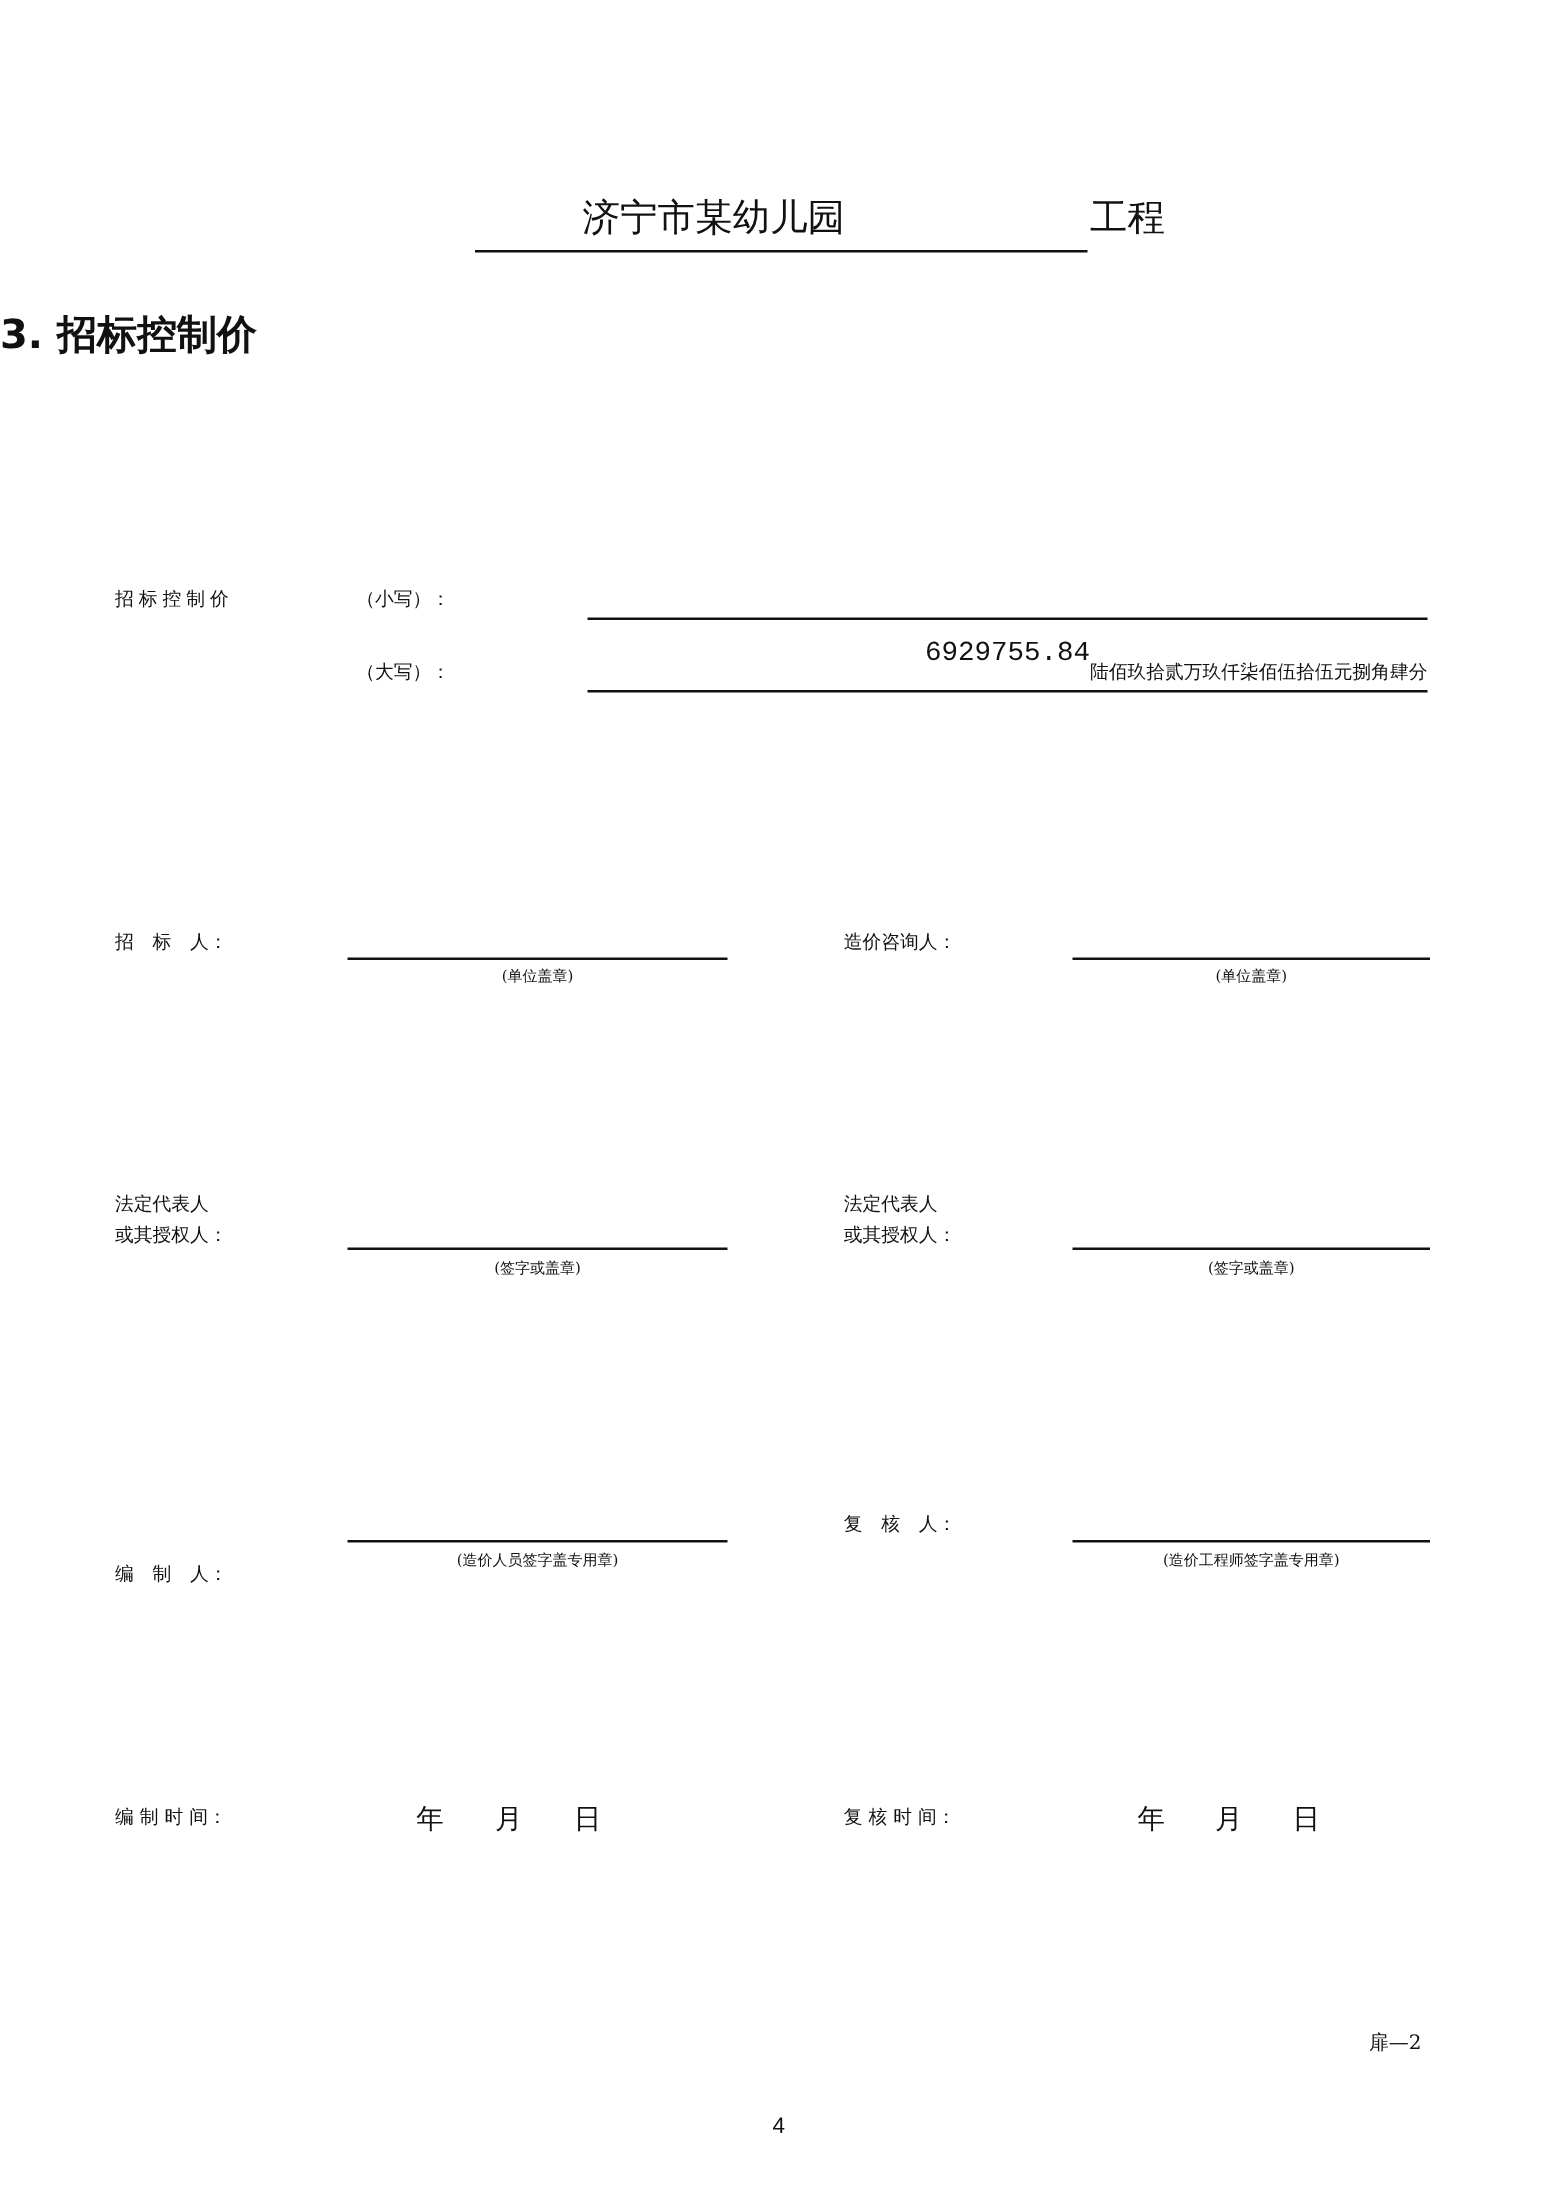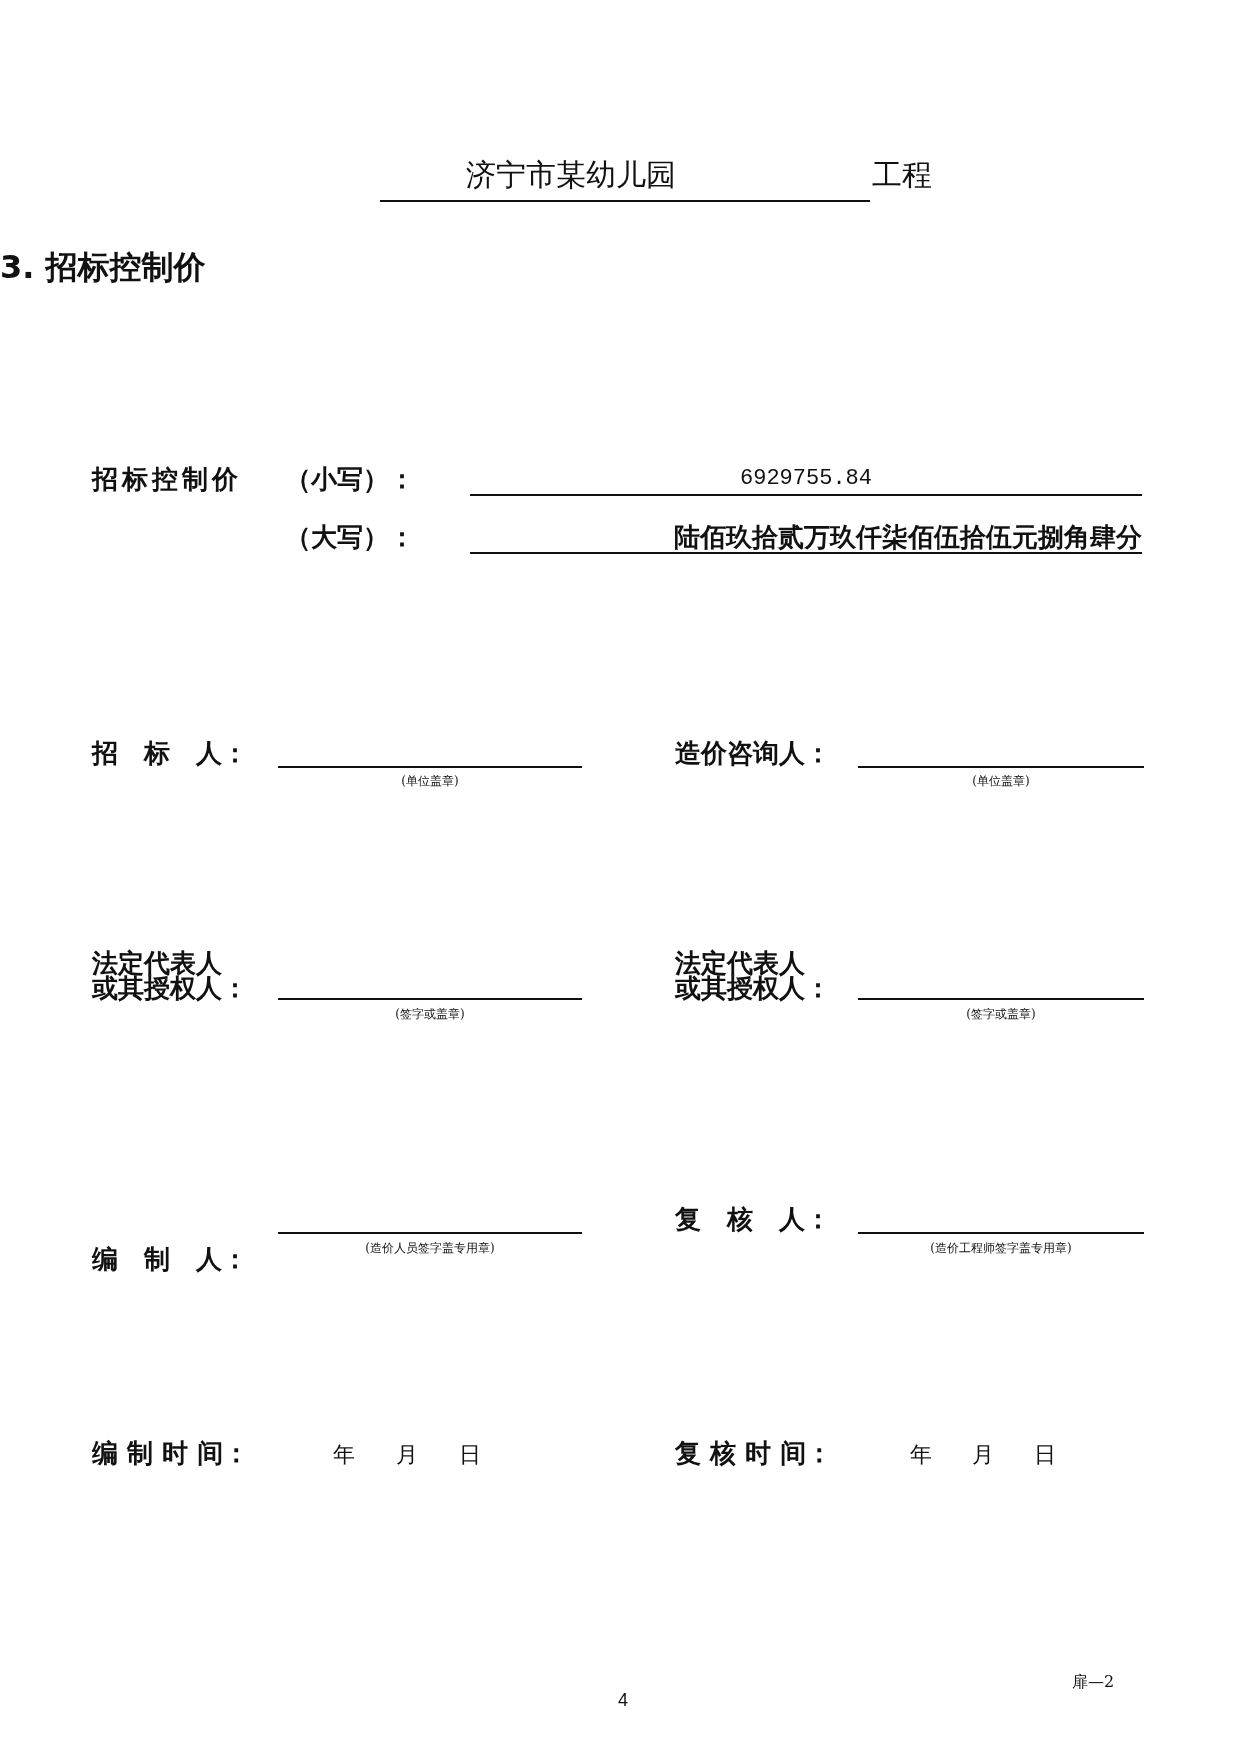--- a/index.html
+++ b/index.html
@@ -1,23 +1,23 @@
 <!DOCTYPE html>
 <html><head>
   <meta charset="utf-8">
   <style>
     html, body { margin: 0; padding: 0; background: #ffffff; }
     body { width: 1246px; height: 1758px; position: relative; overflow: hidden; color: #111; font-family: "DejaVu Serif", "Liberation Serif", serif; }
     .abs { position: absolute; white-space: nowrap; }
     .line { position: absolute; height: 2px; background: #111; }
     .title { font-size: 30px; top: 150px; line-height: 50px; font-family: Liberation Sans, sans-serif; }
     .subtitle { font-size: 32px; font-weight: bold; top: 246px; left: 0; width: 1246px; text-align: left; font-family: "DejaVu Sans", "Liberation Sans", sans-serif; }
-    .lbl { font-size: 26px; line-height: 26px; font-weight: bold; }
+    .lbl { font-size: 15px; line-height: 26px; }
     .small { font-size: 12px; line-height: 20px; text-align: center; }
-    .num { font-family: "Liberation Mono", "DejaVu Sans Mono", monospace; font-size: 22px; text-align: center; }
+    .num { font-family: "Liberation Mono", "DejaVu Sans Mono", monospace; font-size: 22px; text-align: center; margin-top: 44px; }
     .spaced { letter-spacing: 4px; }
     .date-part { font-size: 22px; }
     .footer-code { font-size: 16px; }
     .page-num { font-size: 18px; font-family: "Liberation Sans", sans-serif; width: 1246px; text-align: center; left: 0; }
   </style>
 </head>
 <body>
 
 <div class="line" style="left:380px; top:200px; width:490px;"></div>
 <div class="abs title" style="left:466px;">济宁市某幼儿园</div>
@@ -62,14 +62,14 @@
 <div class="abs lbl" style="left:92px; top:1440px;">编 制 时 间：</div>
 <div class="abs date-part" style="left:333px; top:1440px;">年</div>
 <div class="abs date-part" style="left:396px; top:1440px;">月</div>
 <div class="abs date-part" style="left:459px; top:1440px;">日</div>
 
 <div class="abs lbl" style="left:675px; top:1440px;">复 核 时 间：</div>
 <div class="abs date-part" style="left:910px; top:1440px;">年</div>
 <div class="abs date-part" style="left:972px; top:1440px;">月</div>
 <div class="abs date-part" style="left:1034px; top:1440px;">日</div>
 
-<div class="abs footer-code" style="left:1072px; top:1624px;margin-top:48px;">扉—2</div>
+<div class="abs footer-code" style="left:1095px; top:1624px;">扉—2</div>
 <div class="abs page-num" style="top:1690px;">4</div>
 
 </body></html>

